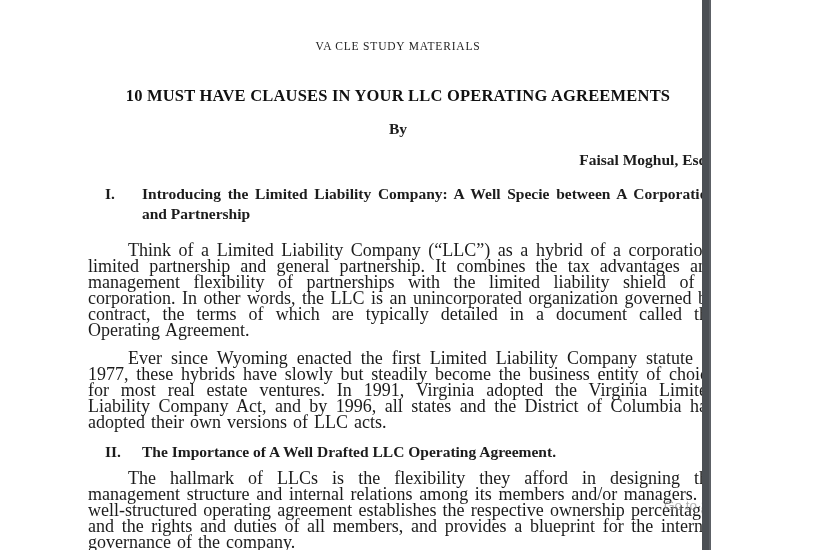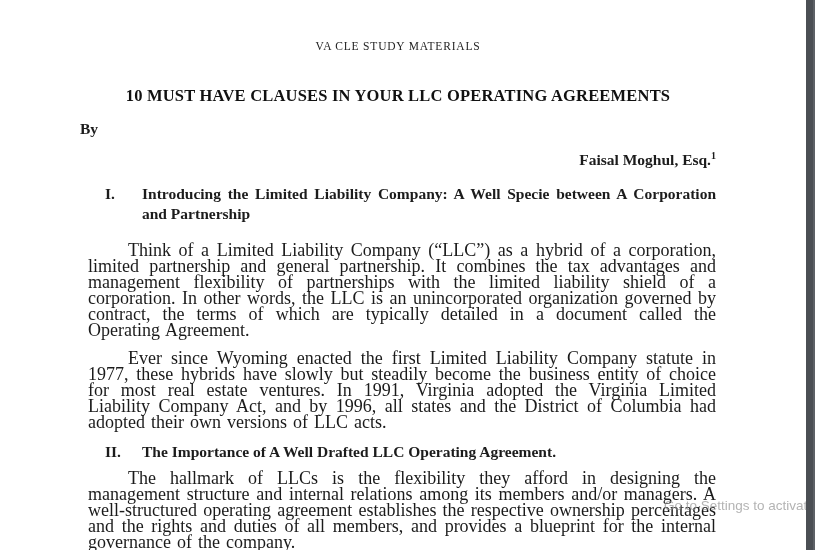--- a/index.html
+++ b/index.html
@@ -1,18 +1,18 @@
 <!DOCTYPE html>
 <html><head>
 <meta charset="utf-8">
 <style>
   html, body { margin: 0; padding: 0; background: #ffffff; }
   .screen {
     position: relative;
-    width: 815px;
+    width: 711px;
     height: 550px;
     background: #ffffff;
     overflow: hidden;
     font-family: "Liberation Serif", serif;
     color: #1c1c1c;
   }
   .doc {
     position: absolute;
     left: 80px;
     top: 0;
@@ -28,21 +28,21 @@
   .title {
     margin: 34px 0 0 0;
     text-align: center;
     font-size: 16.5px;
     font-weight: bold;
     letter-spacing: 0.2px;
     color: #111;
   }
   .byline {
     margin-top: 14px;
-    text-align: left;
+    text-align: center;
     font-size: 15.5px;
     font-weight: bold;
   }
   .author {
     margin-top: 12px;
     text-align: right;
     font-size: 15.5px;
     font-weight: bold;
   }
   .author sup { font-size: 10px; }

